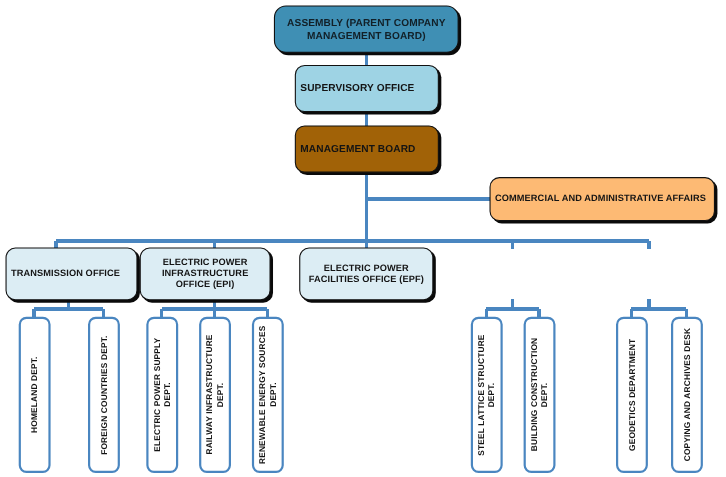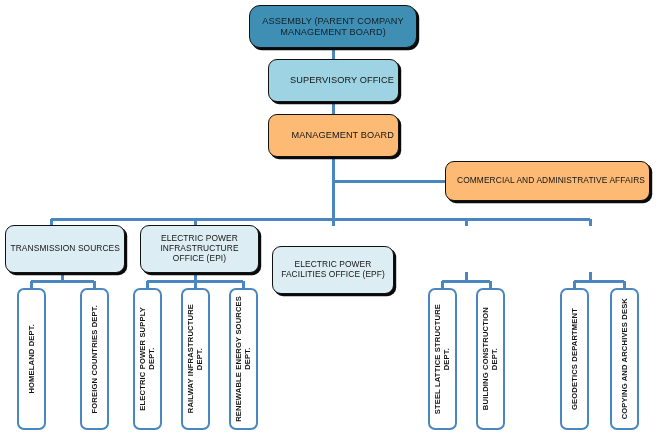--- a/index.html
+++ b/index.html
@@ -14,43 +14,43 @@
 
   
   #wires{position:absolute;left:0;top:0;width:660px;height:434px;pointer-events:none;}
 
   
   .node{
     position:absolute;
     box-sizing:border-box;
     display:flex;
     align-items:center;
-    justify-content:flex-end;
+    justify-content:flex-start;
     text-align:center;
     border-radius:9px;
     border:1.6px solid #111111;
     box-shadow:2.2px 2.2px 0 0 #0a0a0a;
     color:#141414;
-    font-weight:normal;
+    font-weight:bold;
     letter-spacing:.1px;
     line-height:1.18;
     padding:2px 4px;
     z-index:3;
   }
   .node .lbl{display:block;}
 
   .n-assembly{
     background:#3f8fb4;
     color:#122028;
     font-size:9.2px;
     border-width:1.8px;
     border-radius:11px;
   }
   .n-supervisory{background:#9ed3e4;font-size:9.2px;}
-  .n-management{background:#fdba74;font-size:9.2px;}
+  .n-management{background:#a16207;font-size:9.2px;}
   .n-commercial{background:#fdba74;font-size:8.4px;}
   .n-office{background:#dcedf4;font-size:8.4px;}
 
   
   .leaf{
     position:absolute;
     box-sizing:border-box;
     background:#ffffff;
     border:2.3px solid #4a86c0;
     border-radius:7px;
@@ -129,28 +129,28 @@
 
   <div class="node n-management" style="left:268px;top:114px;width:131px;height:43px;">
     <span class="lbl">MANAGEMENT BOARD</span>
   </div>
 
   <div class="node n-commercial" style="left:445px;top:161px;width:205px;height:40px;">
     <span class="lbl">COMMERCIAL AND ADMINISTRATIVE AFFAIRS</span>
   </div>
 
   <div class="node n-office" style="left:5px;top:225px;width:120px;height:48px;">
-    <span class="lbl">TRANSMISSION SOURCES</span>
+    <span class="lbl">TRANSMISSION OFFICE</span>
   </div>
 
-  <div class="node n-office" style="left:140px;top:225px;width:119px;height:48px;">
+  <div class="node n-office" style="left:127px;top:225px;width:119px;height:48px;">
     <span class="lbl">ELECTRIC POWER INFRASTRUCTURE OFFICE (EPI)</span>
   </div>
 
-  <div class="node n-office" style="left:272px;top:225px;width:122px;height:48px;margin-top:21px;">
+  <div class="node n-office" style="left:272px;top:225px;width:122px;height:48px;">
     <span class="lbl">ELECTRIC POWER FACILITIES OFFICE (EPF)</span>
   </div>
 
 
 
   <div class="leaf" style="left:17px;top:288px;width:29px;height:142px;">
     <span class="vtxt">HOMELAND DEPT.</span>
   </div>
 
   <div class="leaf" style="left:80px;top:288px;width:29px;height:142px;">

